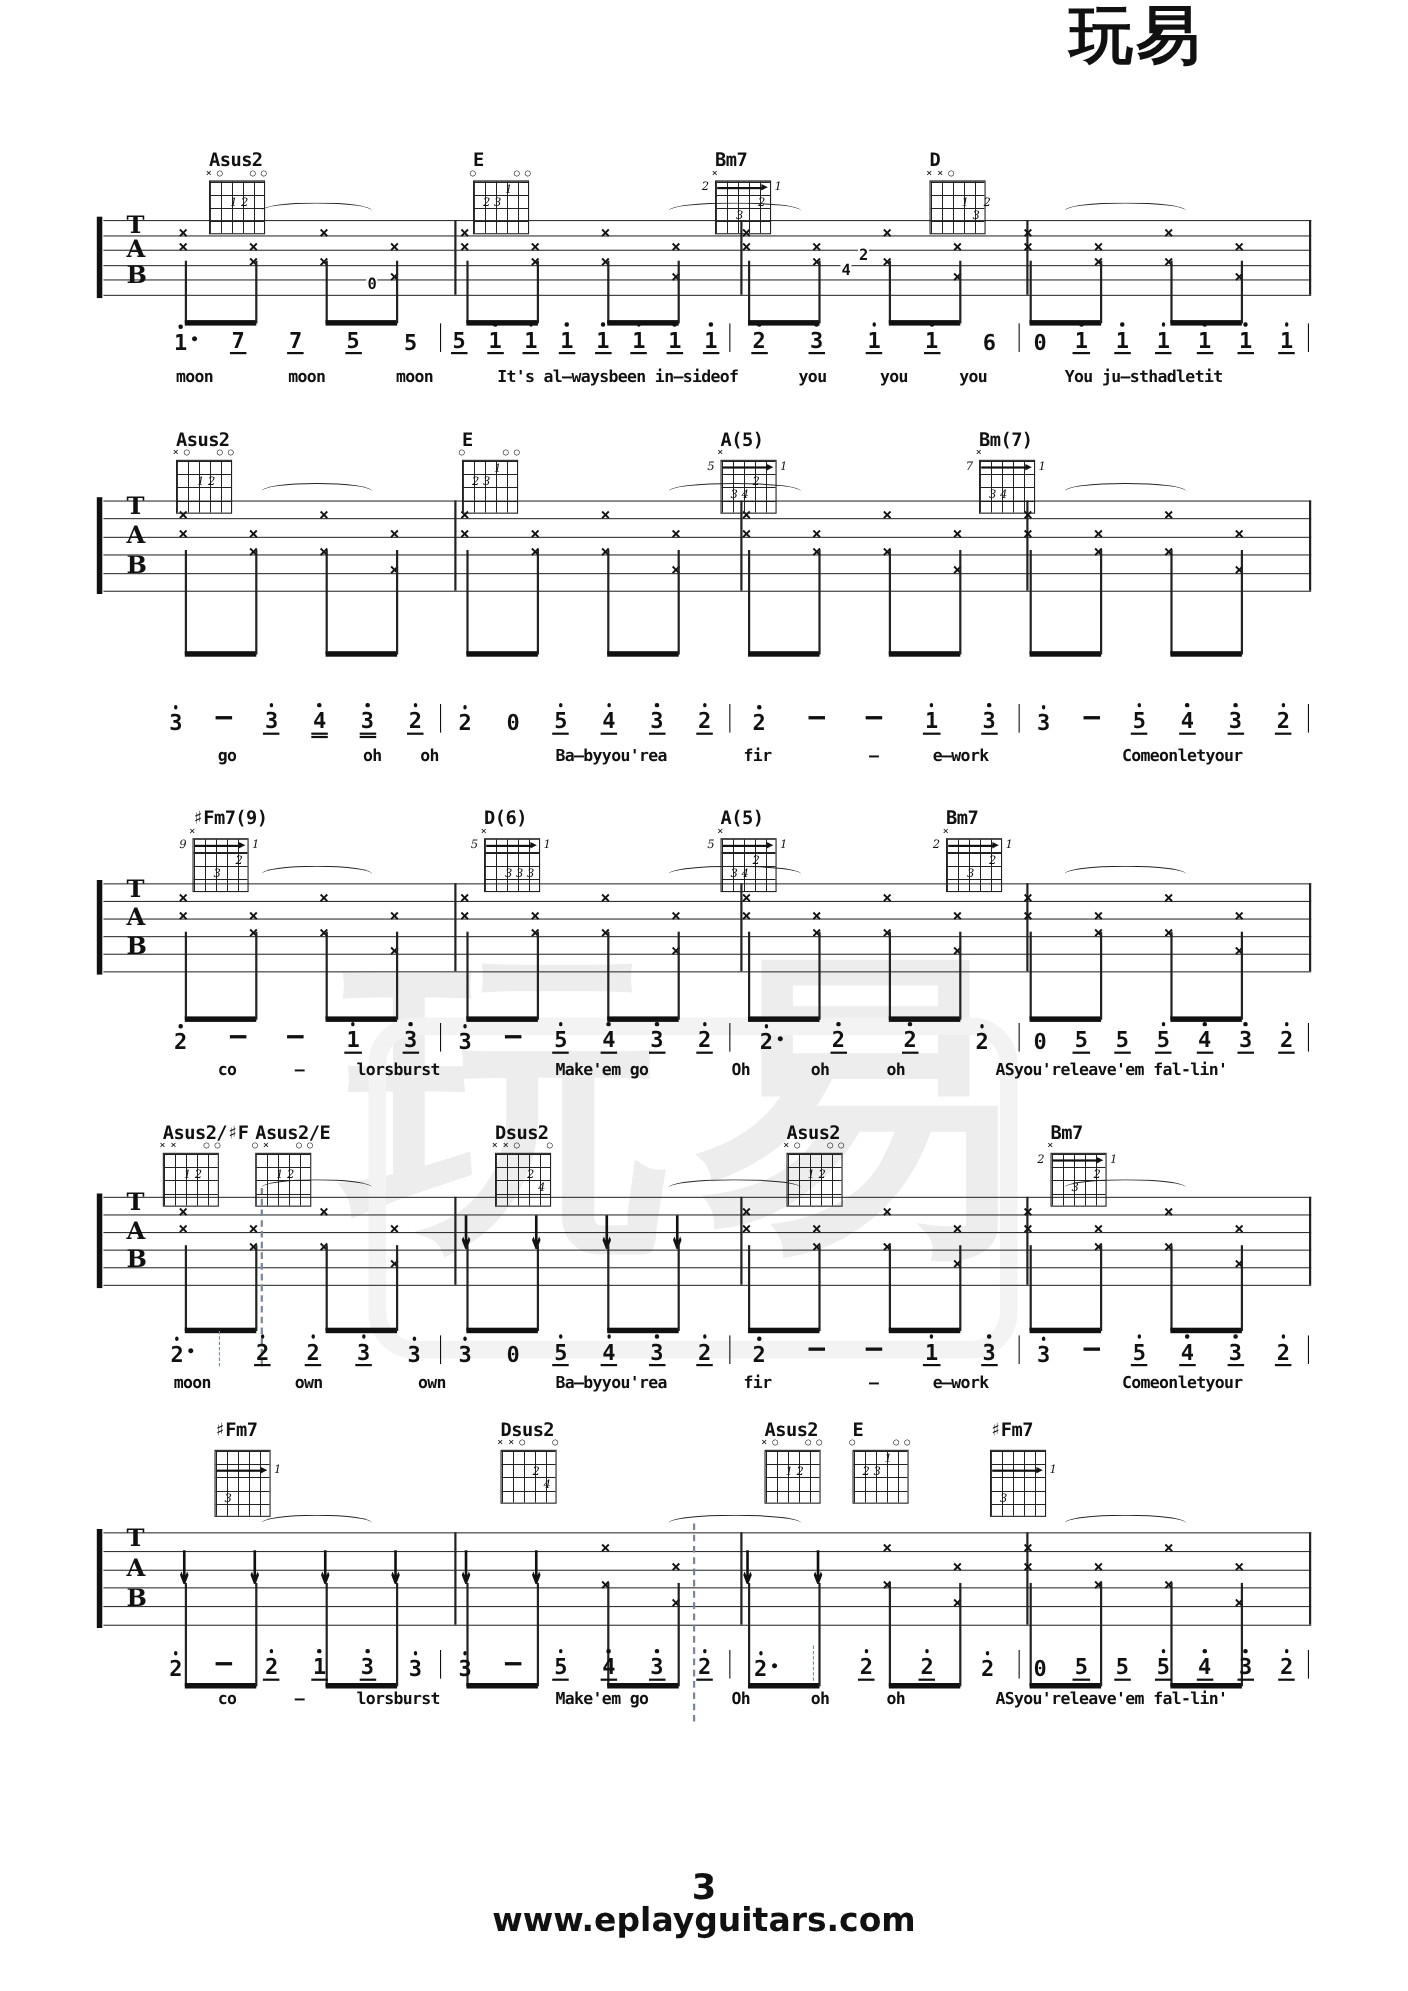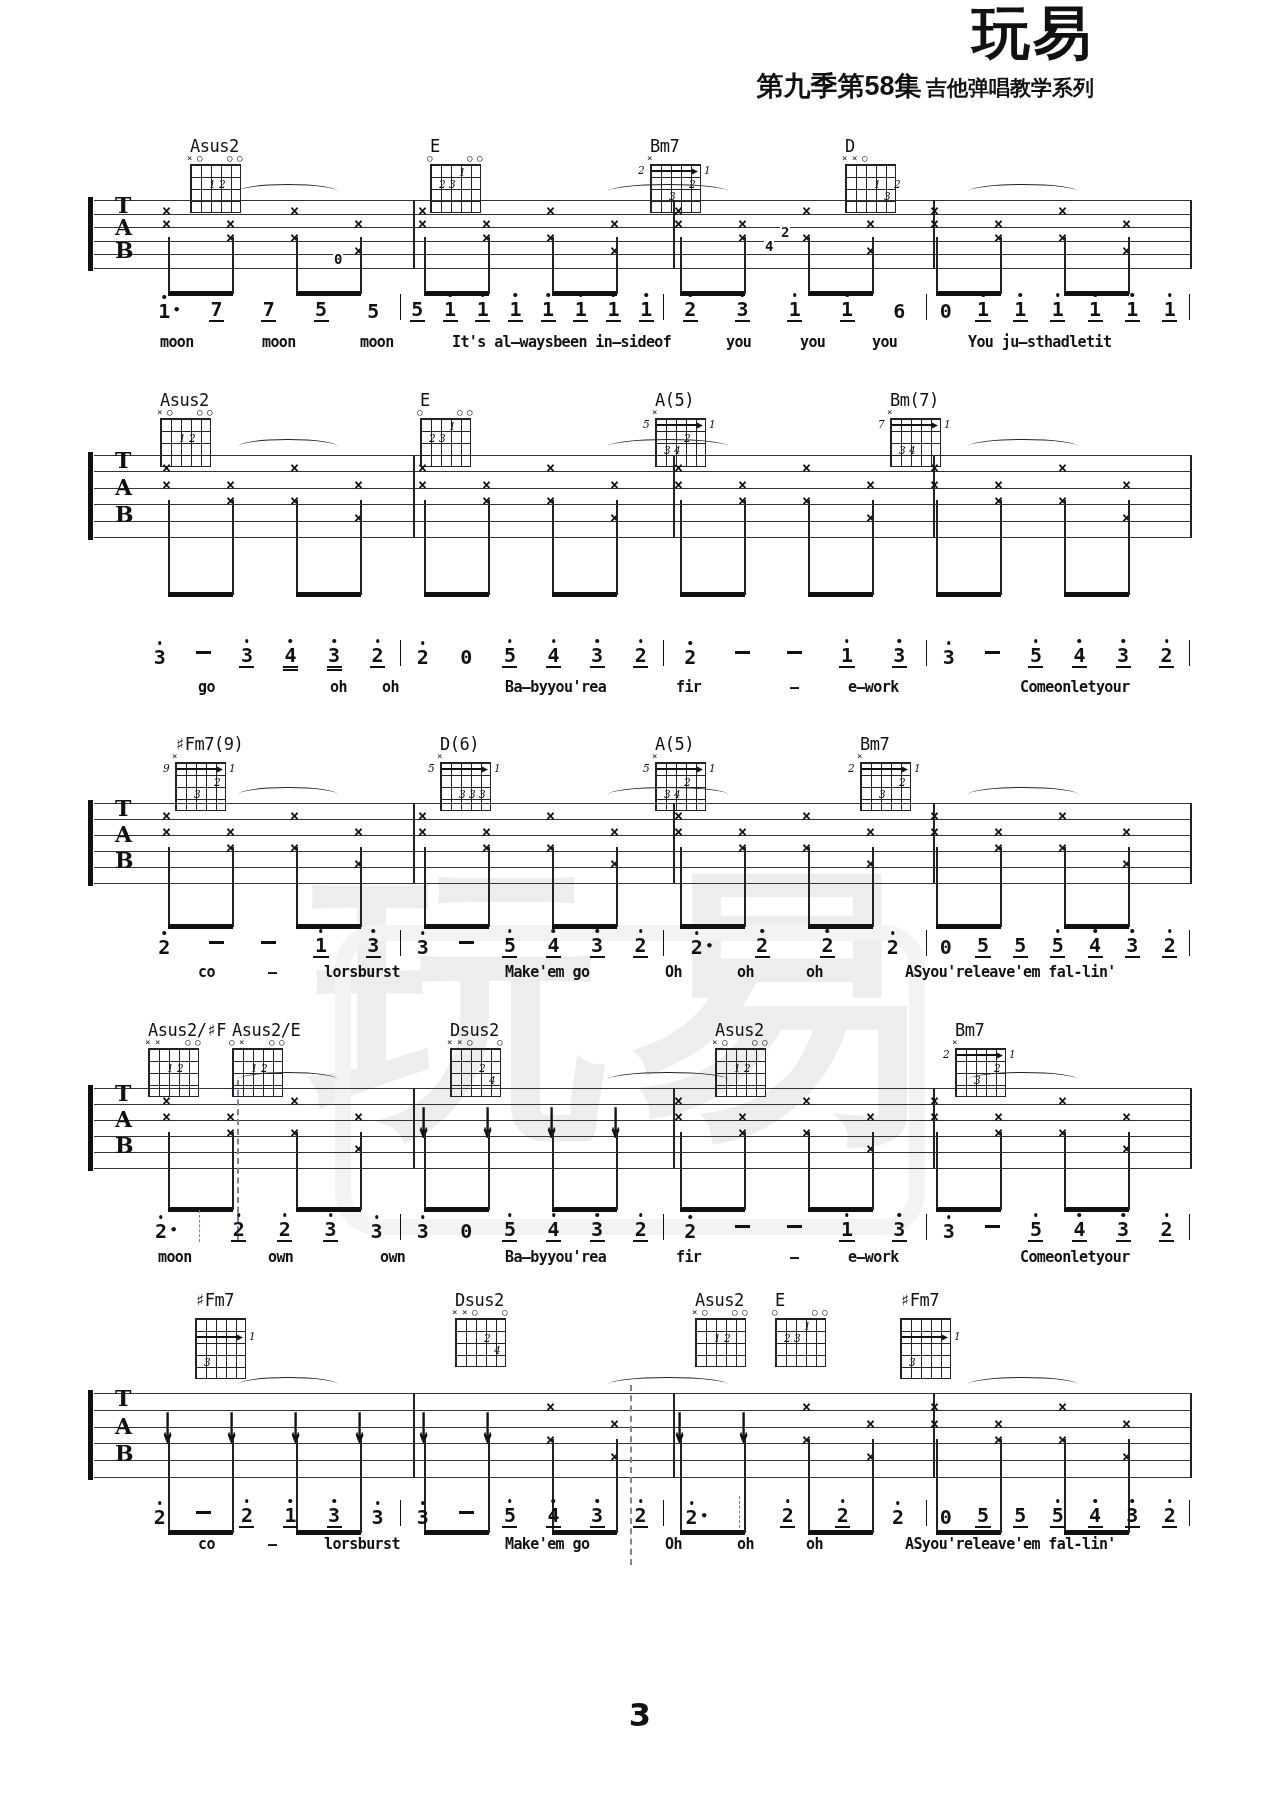--- a/index.html
+++ b/index.html
@@ -15,21 +15,21 @@
   .series{font-size:21px;font-weight:bold}
 
   
   .wm{position:absolute;left:315px;top:855px;font-size:290px;line-height:300px;font-weight:900;
       color:#ededed;font-family:sans-serif;letter-spacing:28px;z-index:0}
   .wmbox{position:absolute;left:335px;top:925px;width:590px;height:310px;
          border:16px solid #f3f3f3;border-radius:42px;z-index:0}
 
   
   .chord{position:absolute;z-index:2}
-  .cname{font-weight:normal;font-size:17px;height:17px;white-space:nowrap;letter-spacing:-0.5px}
+  .cname{font-weight:bold;font-size:17px;height:17px;white-space:nowrap;letter-spacing:-0.5px}
   .cmarks{position:relative;height:11px;width:51px}
   .cm{position:absolute;top:0;font-size:9px;line-height:10px}
   .cgrid{position:relative;width:51px;border:1px solid #222;
          background-image:repeating-linear-gradient(90deg,#222 0 1px,transparent 1px 10px),
                           repeating-linear-gradient(180deg,#222 0 1px,transparent 1px 12px)}
   .cfing,.cfret{position:absolute;font-family:"DejaVu Serif",serif;font-style:italic;
                 font-size:10.5px;line-height:12px}
   .cbarre{position:absolute;left:1px;width:42px;height:2px;background:#111}
   .carr{position:absolute;left:41px;font-size:10px;line-height:10px}
 
@@ -79,24 +79,20 @@
           font-weight:bold;font-family:sans-serif}
 </style>
 </head>
 <body>
 
 <div class="page">
   <div class="wm">玩易</div>
   <div class="wmbox"></div>
 
   <div class="logo">玩易</div>
-  <div class="epline">
-    <span class="ep">第九季第58集</span>
-    <span class="series">吉他弹唱教学系列</span>
-  </div>
 
   <div id="score">
       <div class="staff" style="top: 200px; height: 68px;">
         <div class="sline" style="top: 0px;"></div>
         <div class="sline" style="top: 13.6px;"></div>
         <div class="sline" style="top: 27.2px;"></div>
         <div class="sline" style="top: 40.8px;"></div>
         <div class="sline" style="top: 54.4px;"></div>
         <div class="sline" style="top: 68px;"></div>
         <div class="sbracket" style="height: 74px;"></div>
@@ -1272,13 +1268,14 @@
       <div class="lyr" style="left: 268px; top: 1535px;">–</div>
       <div class="lyr" style="left: 324px; top: 1535px;">lorsburst</div>
       <div class="lyr" style="left: 505px; top: 1535px;">Make'em go</div>
       <div class="lyr" style="left: 665px; top: 1535px;">Oh</div>
       <div class="lyr" style="left: 737px; top: 1535px;">oh</div>
       <div class="lyr" style="left: 806px; top: 1535px;">oh</div>
       <div class="lyr" style="left: 905px; top: 1535px;">ASyou'releave'em fal-lin'</div>
     </div>
 
   <div class="pageno">3</div>
+  <div class="site">www.eplayguitars.com</div>
 </div>
 
 </body></html>

